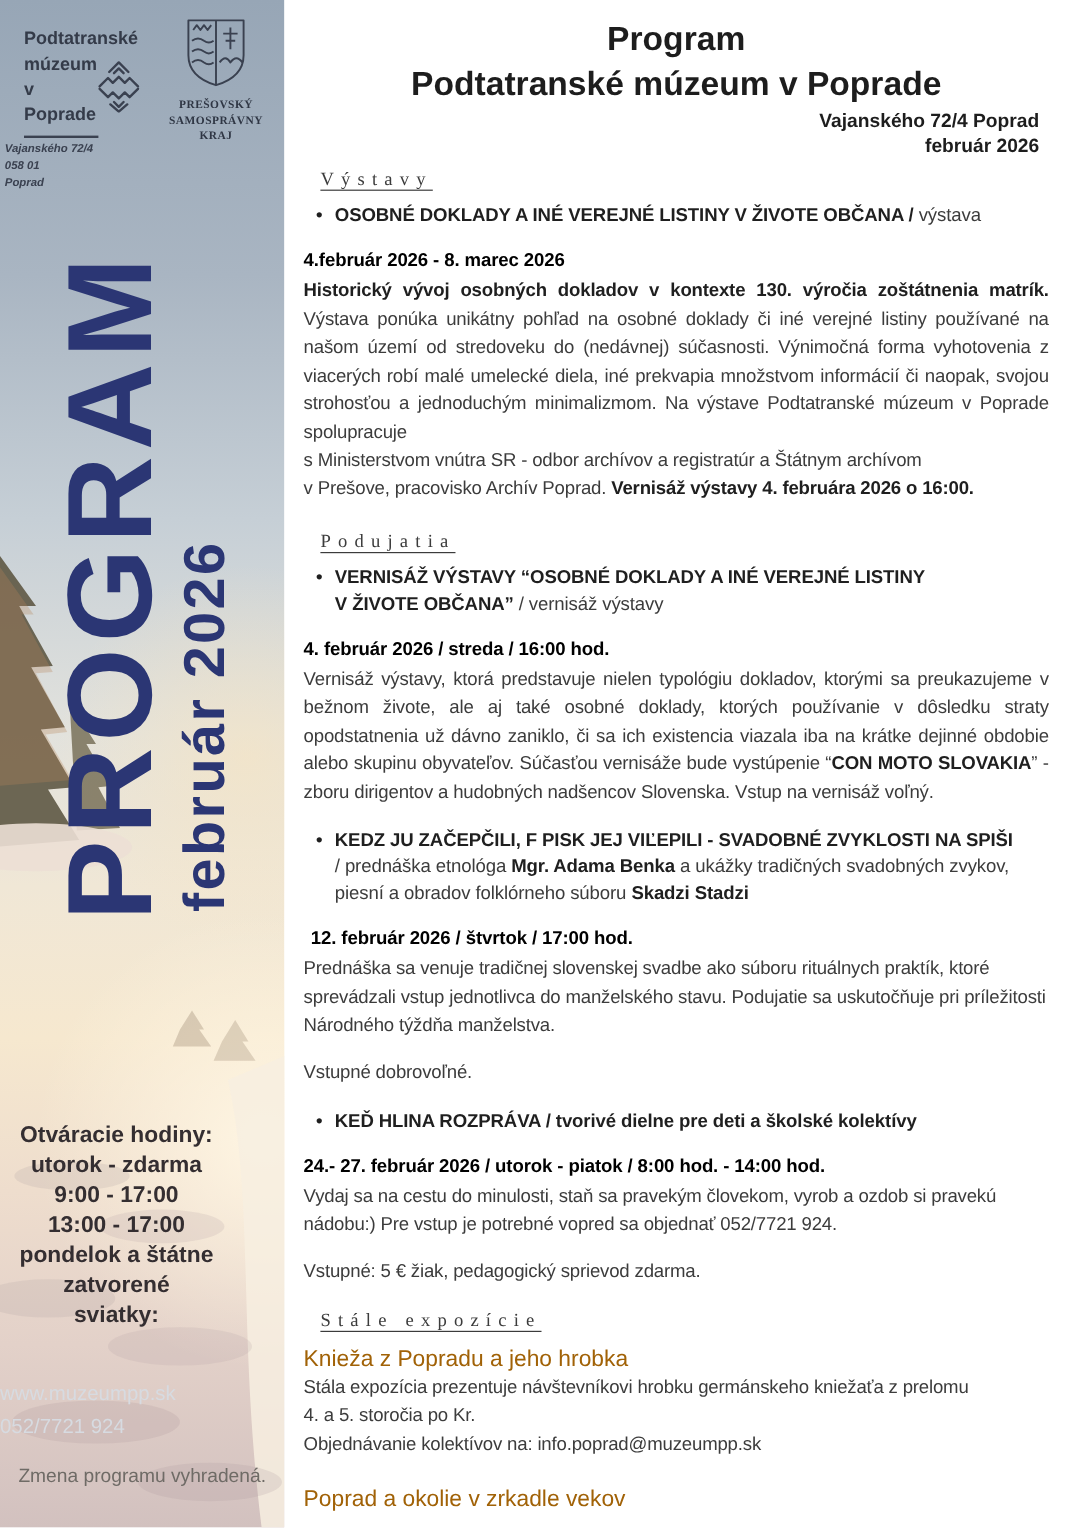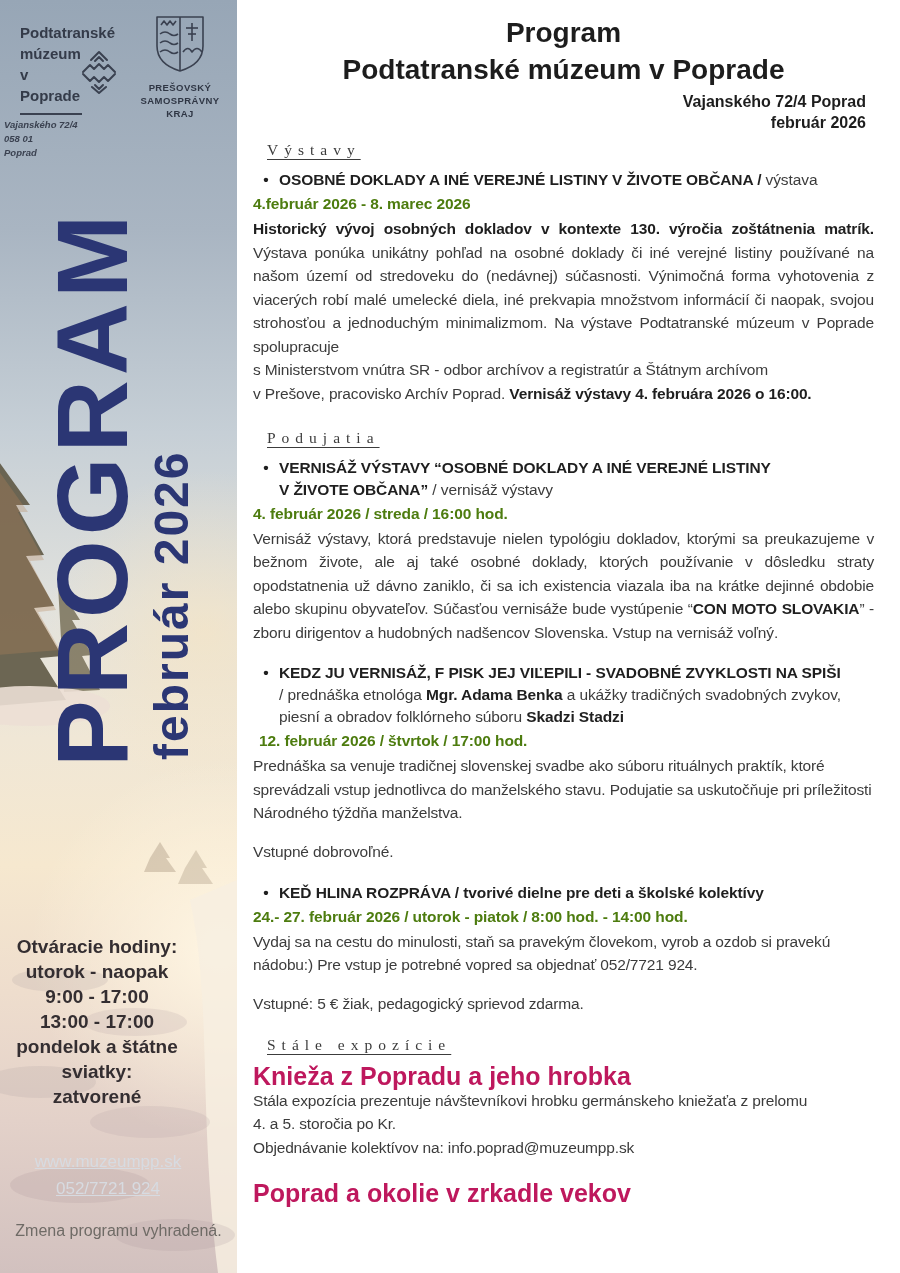--- a/index.html
+++ b/index.html
@@ -11,58 +11,58 @@
   }
   
   .sidebar{position:absolute;left:0;top:0;width:237px;height:1273px;overflow:hidden;padding-left:27px;}
   .sidebar .bg{position:absolute;left:0;top:0;width:237px;height:1273px;}
   .logo-block{position:absolute;left:0;top:0;width:237px;height:150px;}
   .m-name{position:absolute;left:20px;top:22px;font-size:15px;line-height:21px;font-weight:bold;color:#343b49;}
   .mountain-ic{position:absolute;left:80px;top:50px;}
   .addr-div{position:absolute;left:20px;top:113px;width:62px;border-top:2px solid #3a4150;}
   .m-addr{position:absolute;left:4px;top:118px;font-size:9.5px;line-height:14px;font-style:italic;font-weight:bold;color:#3a4150;}
   .psk{position:absolute;left:134px;top:14px;width:92px;text-align:center;}
-  .psk-text{margin-top:3px;font-size:9.5px;line-height:13px;font-weight:bold;letter-spacing:.4px;color:#2f3644;}
+  .psk-text{margin-top:3px;font-size:9.5px;line-height:13px;font-weight:bold;letter-spacing:.4px;color:#2f3644;font-family:Liberation Serif, serif;}
   .v-program{
     position:absolute;left:36px;top:198px;height:580px;width:112px;
     writing-mode:vertical-rl;transform:rotate(180deg);
     font-size:100px;line-height:112px;font-weight:bold;letter-spacing:5px;
     color:#2b3674;text-align:center;
   }
   .v-date{
     position:absolute;left:140px;top:420px;height:370px;width:64px;
     writing-mode:vertical-rl;transform:rotate(180deg);
     font-size:48px;line-height:64px;font-weight:bold;letter-spacing:2px;
     color:#2b3674;text-align:center;
   }
   .hours{position:absolute;left:0;top:934px;width:194px;text-align:center;
     font-size:19px;line-height:25px;font-weight:bold;color:#342e31;}
-  .contact{position:absolute;left:0;top:1148px;width:216px;text-align:center;
-    font-size:17px;line-height:27px;color:#d7dbe1;text-decoration:underline;}
+  .contact{position:absolute;left:0;top:1148px;width:216px;
+    font-size:17px;line-height:27px;color:#d7dbe1;}
   .side-footer{position:absolute;left:0;top:1222px;width:237px;text-align:center;
     font-size:16px;color:#6f6b66;}
   
   .content{position:absolute;left:237px;top:0;width:663px;height:1273px;
     box-sizing:border-box;padding:14px 26px 0 16px;}
   .title{ text-align:center;font-size:28px;line-height:37px;font-weight:bold;color:#1d1d1d;}
   .hdr-addr{text-align:right;font-size:16px;line-height:21px;font-weight:bold;color:#1d1d1d;margin-top:3px;padding-right:8px;}
   .sec-head{display:inline-block;margin:8px 0 6px 14px;font-size:15.5px;letter-spacing:6px;
     color:#3c3c3c;text-decoration:underline;text-underline-offset:4px;font-family:Liberation Serif, serif;}
   .li{display:flex;margin-top:4px;}
   .li .b{flex:0 0 26px;text-align:center;font-weight:bold;color:#1f1f1f;font-size:15.5px;line-height:22px;}
   .li .t{flex:1;font-weight:bold;color:#1f1f1f;font-size:15.5px;line-height:22px;letter-spacing:-0.1px;}
   .li .t .norm{font-weight:normal;color:#3c3c3c;}
-  .date-line{font-weight:bold;color:#4d7c0f;font-size:15.5px;line-height:22px;margin-top:2px;letter-spacing:-0.1px;}
+  .date-line{font-weight:bold;color:#000000;font-size:15.5px;line-height:22px;margin-top:16px;letter-spacing:-0.1px;}
   .para{font-size:15.5px;line-height:23.5px;color:#3c3c3c;text-align:justify;margin-top:2px;letter-spacing:-0.15px;}
   .para.left{text-align:left;}
   .para b{color:#1f1f1f;}
   .note-line{font-size:15.5px;line-height:23.5px;color:#3c3c3c;letter-spacing:-0.15px;}
   .gap-lg{margin-top:18px;}
   .gap-md{margin-top:12px;}
-  .expo-title{font-size:25px;line-height:25px;font-weight:bold;color:#be185d;margin-top:4px;}
+  .expo-title{font-size:19px;line-height:25px;font-weight:normal;color:#a16207;margin-top:4px;}
   .expo-desc{font-size:15.5px;line-height:23.5px;color:#3c3c3c;letter-spacing:-0.15px;max-width:560px;}
 </style>
 </head>
 <body>
 
 <aside class="sidebar">
   <svg class="bg" viewBox="0 0 237 1273" preserveAspectRatio="none">
     <defs>
       <linearGradient id="skyg" x1="0" y1="0" x2="0" y2="1">
         <stop offset="0" stop-color="#97a6b6"></stop>
@@ -146,26 +146,26 @@
         <div>KRAJ</div>
       </div>
     </div>
   </div>
 
   <div class="v-program">PROGRAM</div>
   <div class="v-date">február 2026</div>
 
   <div class="hours">
     <div>Otváracie hodiny:</div>
-    <div>utorok - naopak</div>
+    <div>utorok - zdarma</div>
     <div>9:00 - 17:00</div>
     <div>13:00 - 17:00</div>
     <div>pondelok a štátne</div>
+    <div>zatvorené</div>
     <div>sviatky:</div>
-    <div>zatvorené</div>
   </div>
 
   <div class="contact">
     <div>www.muzeumpp.sk</div>
     <div>052/7721 924</div>
   </div>
 
   <div class="side-footer">Zmena programu vyhradená.</div>
 </aside>
 
@@ -188,21 +188,21 @@
 
   <div class="li">
     <span class="b">•</span>
     <span class="t"><span>VERNISÁŽ VÝSTAVY “OSOBNÉ DOKLADY  A INÉ VEREJNÉ LISTINY</span><br><span>V ŽIVOTE OBČANA”</span><span class="norm"> / vernisáž výstavy</span></span>
   </div>
   <div class="date-line">4. február 2026 / streda / 16:00 hod.</div>
   <p class="para"><span>Vernisáž výstavy, ktorá predstavuje nielen typológiu dokladov, ktorými sa preukazujeme v bežnom živote, ale aj také osobné doklady, ktorých používanie v dôsledku straty opodstatnenia už dávno zaniklo, či sa ich existencia viazala iba na krátke dejinné obdobie alebo skupinu obyvateľov. Súčasťou vernisáže bude vystúpenie “</span><b>CON MOTO SLOVAKIA</b><span>” - zboru dirigentov a hudobných nadšencov Slovenska. Vstup na vernisáž voľný.</span></p>
 
   <div class="li gap-lg">
     <span class="b">•</span>
-    <span class="t"><span>KEDZ JU VERNISÁŽ, F PISK JEJ VIĽEPILI - SVADOBNÉ ZVYKLOSTI NA SPIŠI</span><br><span class="norm">/ prednáška etnológa </span><span>Mgr. Adama Benka</span><span class="norm"> a ukážky tradičných svadobných zvykov, piesní a obradov folklórneho súboru </span><span>Skadzi Stadzi</span></span>
+    <span class="t"><span>KEDZ JU ZAČEPČILI, F PISK JEJ VIĽEPILI - SVADOBNÉ ZVYKLOSTI NA SPIŠI</span><br><span class="norm">/ prednáška etnológa </span><span>Mgr. Adama Benka</span><span class="norm"> a ukážky tradičných svadobných zvykov, piesní a obradov folklórneho súboru </span><span>Skadzi Stadzi</span></span>
   </div>
   <div class="date-line" style="margin-left:6px;">12. február 2026 / štvrtok / 17:00 hod.</div>
   <p class="para left">Prednáška sa venuje tradičnej slovenskej svadbe ako súboru rituálnych praktík, ktoré sprevádzali vstup jednotlivca do manželského stavu.  Podujatie sa uskutočňuje pri príležitosti Národného týždňa manželstva.</p>
   <div class="note-line">Vstupné dobrovoľné.</div>
 
   <div class="li gap-lg">
     <span class="b">•</span>
     <span class="t">KEĎ HLINA ROZPRÁVA / tvorivé dielne pre deti a školské kolektívy</span>
   </div>
   <div class="date-line">24.- 27. február 2026 / utorok - piatok / 8:00 hod. - 14:00 hod.</div>

